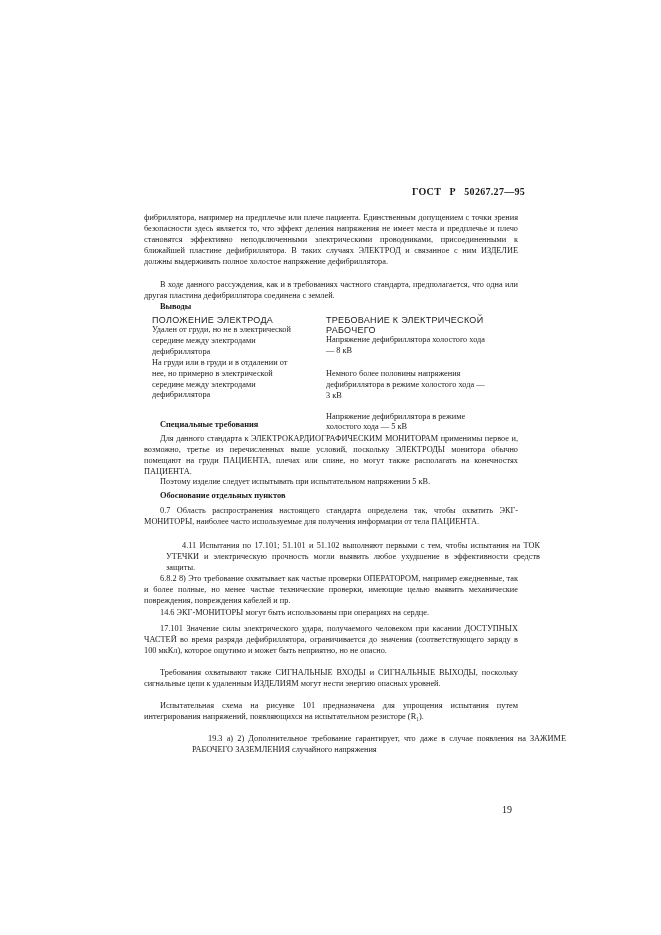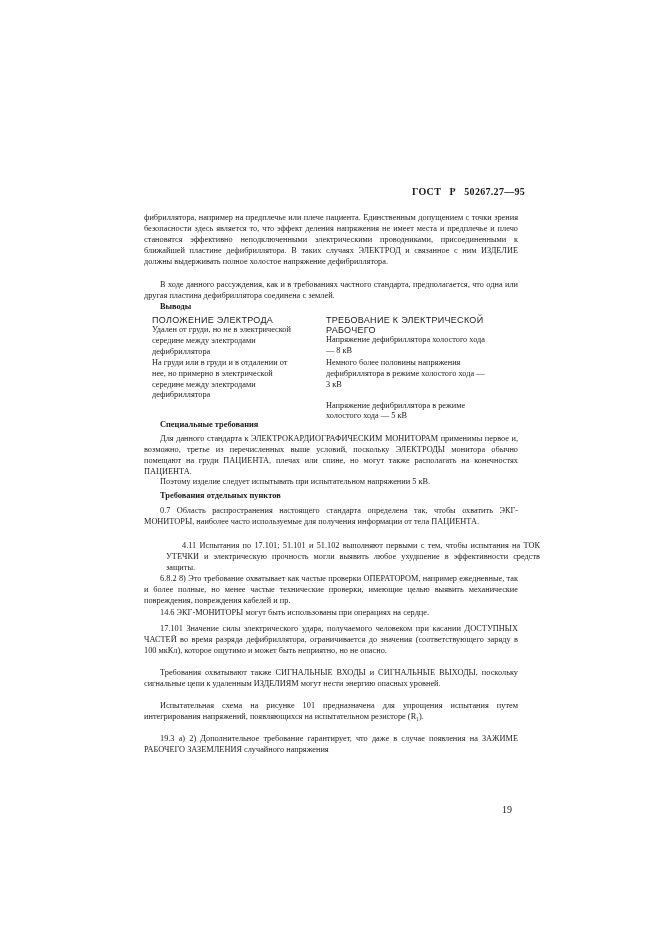--- a/index.html
+++ b/index.html
@@ -27,32 +27,32 @@
 
 <div class="col" style="left:152px;top:315px;width:148px;">
   <div class="colhead">ПОЛОЖЕНИЕ ЭЛЕКТРОДА</div>
   <div>Удален от груди, но не в электрической середине между электродами дефибриллятора</div>
   <div>На груди или в груди и в отдалении от нее, но примерно в электрической середине между электродами дефибриллятора</div>
 </div>
 
 <div class="col" style="left:326px;top:315px;width:160px;">
   <div class="colhead">ТРЕБОВАНИЕ К ЭЛЕКТРИЧЕСКОЙ РАБОЧЕГО</div>
   <div>Напряжение дефибриллятора холостого хода — 8 кВ</div>
-  <div style="margin-top:1px;">Немного более половины напряжения дефибриллятора в режиме холостого хода — 3 кВ</div>
+  <div style="margin-top:12px;">Немного более половины напряжения дефибриллятора в режиме холостого хода — 3 кВ</div>
   <div style="margin-top:10px;">Напряжение дефибриллятора в режиме холостого хода — 5 кВ</div>
 </div>
 
 <div class="head" style="left:160px;top:420px;">Специальные требования</div>
 <div class="p ind" style="top:434px;">Для данного стандарта к ЭЛЕКТРОКАРДИОГРАФИЧЕСКИМ МОНИТОРАМ применимы первое и, возможно, третье из перечисленных выше условий, поскольку ЭЛЕКТРОДЫ монитора обычно помещают на груди ПАЦИЕНТА, плечах или спине, но могут также располагать на конечностях ПАЦИЕНТА.</div>
 <div class="p ind" style="top:477px;">Поэтому изделие следует испытывать при испытательном напряжении 5 кВ.</div>
 
-<div class="head" style="left:160px;top:491px;">Требования отдельных пунктов</div>
+<div class="head" style="left:160px;top:491px;">Обоснование отдельных пунктов</div>
 
 <div class="p ind" style="top:506px;">0.7 Область распространения настоящего стандарта определена так, чтобы охватить ЭКГ-МОНИТОРЫ, наиболее часто используемые для получения информации от тела ПАЦИЕНТА.</div>
 <div class="p ind" style="top:541px;margin-left:22px;">4.11 Испытания по 17.101; 51.101 и 51.102 выполняют первыми с тем, чтобы испытания на ТОК УТЕЧКИ и электрическую прочность могли выявить любое ухудшение в эффективности средств защиты.</div>
 <div class="p ind" style="top:574px;">6.8.2 8) Это требование охватывает как частые проверки ОПЕРАТОРОМ, например ежедневные, так и более полные, но менее частые технические проверки, имеющие целью выявить механические повреждения, повреждения кабелей и пр.</div>
 <div class="p ind" style="top:608px;font-family:Liberation Serif, serif;">14.6 ЭКГ-МОНИТОРЫ могут быть использованы при операциях на сердце.</div>
 <div class="p ind" style="top:624px;">17.101 Значение силы электрического удара, получаемого человеком при касании ДОСТУПНЫХ ЧАСТЕЙ во время разряда дефибриллятора, ограничивается до значения (соответствующего заряду в 100 мкКл), которое ощутимо и может быть неприятно, но не опасно.</div>
 <div class="p ind" style="top:668px;">Требования охватывают также СИГНАЛЬНЫЕ ВХОДЫ и СИГНАЛЬНЫЕ ВЫХОДЫ, поскольку сигнальные цепи к удаленным ИЗДЕЛИЯМ могут нести энергию опасных уровней.</div>
 <div class="p ind" style="top:701px;">Испытательная схема на рисунке 101 предназначена для упрощения испытания путем интегрирования напряжений, появляющихся на испытательном резисторе (R₁).</div>
-<div class="p ind" style="top:734px;">19.3 а) 2) Дополнительное требование гарантирует, что даже в случае появления на ЗАЖИМЕ РАБОЧЕГО ЗАЗЕМЛЕНИЯ случайного напряжения</div>
+<div class="p ind" style="top:734px;margin-left:48px;">19.3 а) 2) Дополнительное требование гарантирует, что даже в случае появления на ЗАЖИМЕ РАБОЧЕГО ЗАЗЕМЛЕНИЯ случайного напряжения</div>
 
 <div class="pgnum">19</div>
 
 </body></html>

